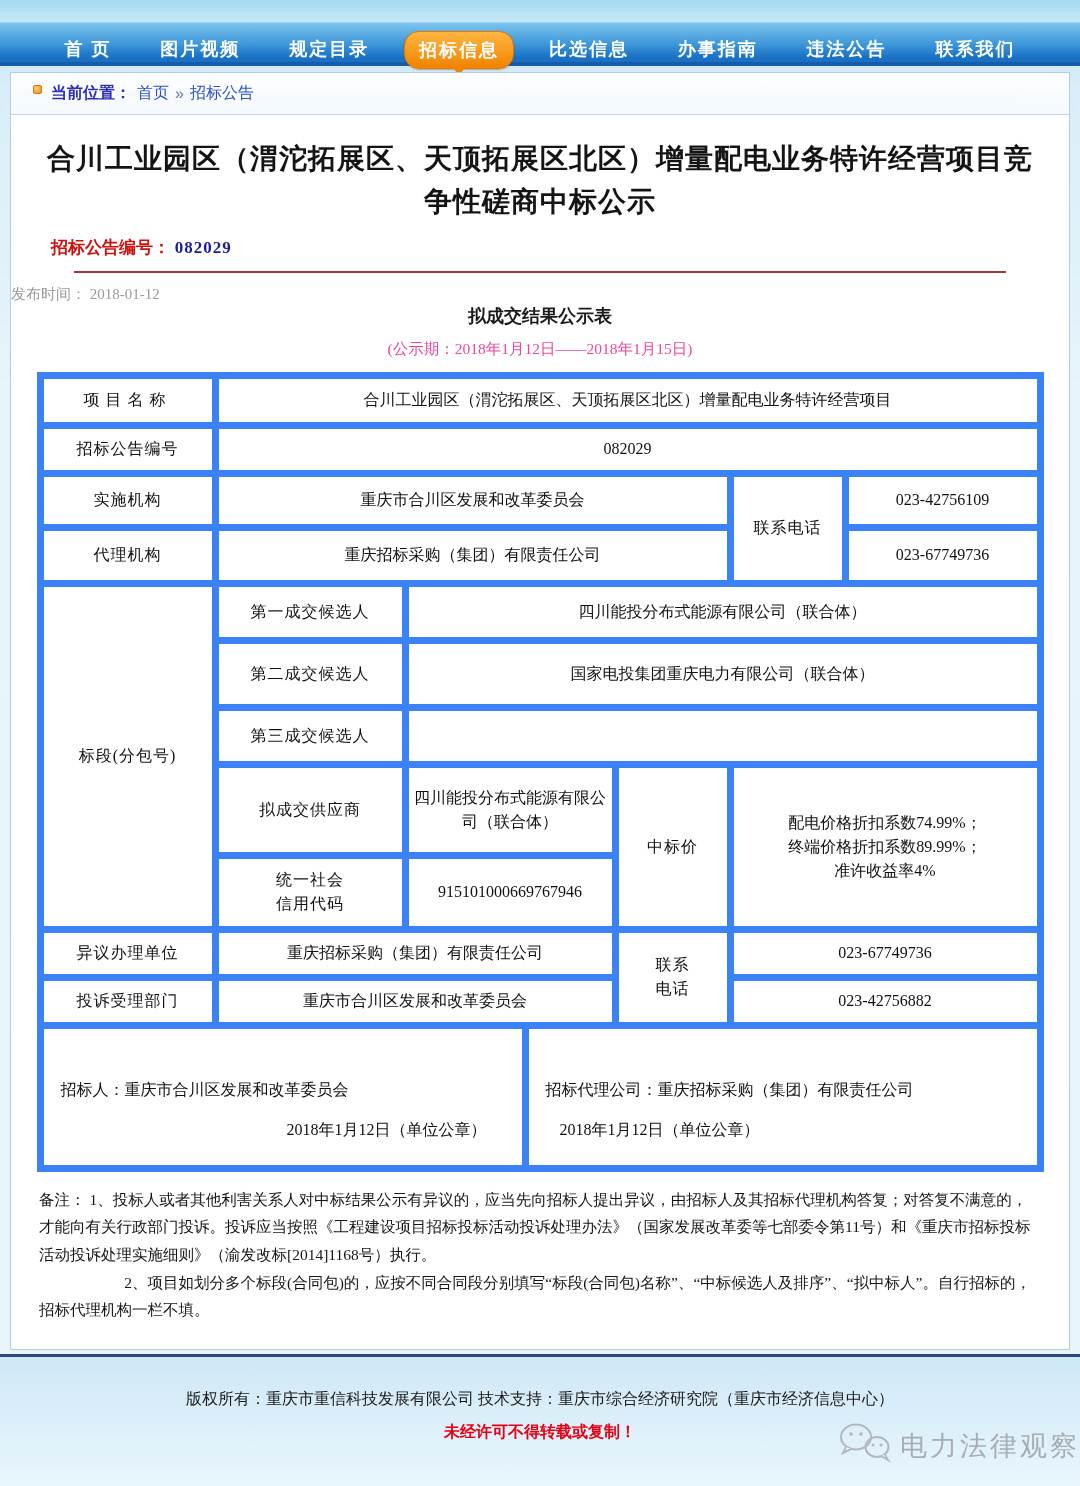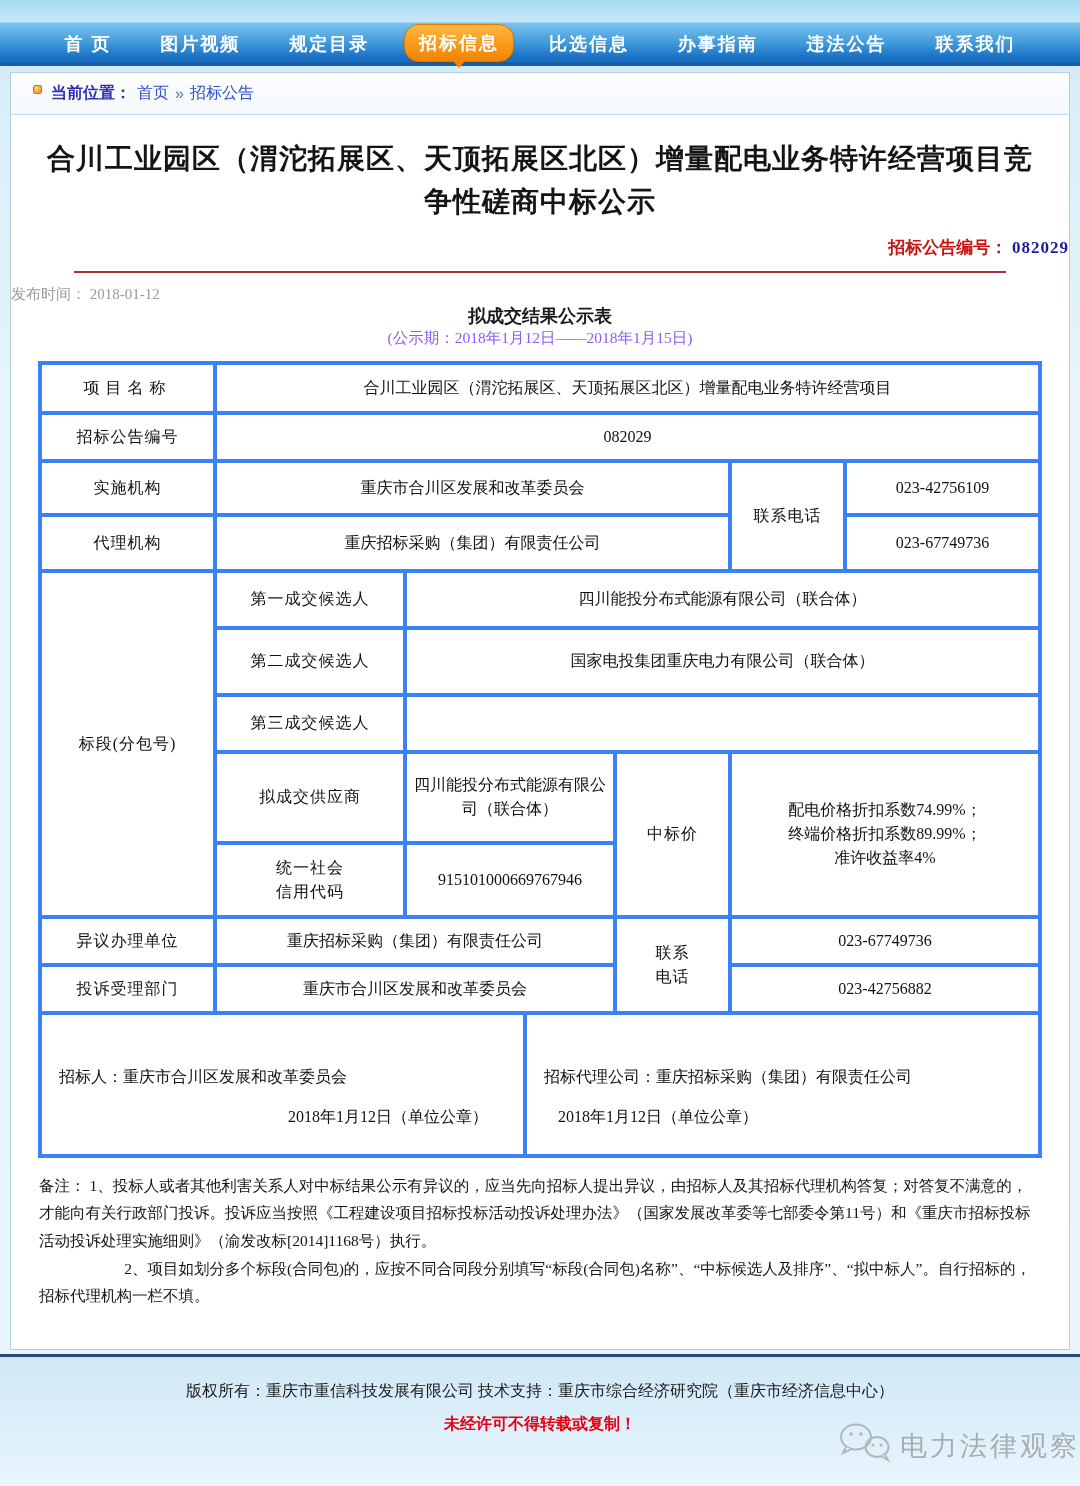--- a/index.html
+++ b/index.html
@@ -9,22 +9,22 @@
     background:linear-gradient(180deg,#bfe2f4 0px,#d9eef9 90px,#e7f4fb 400px,#e9f5fc 100%);
     position:relative;
   }
   
   .top-strip { height:22px; background:linear-gradient(180deg,#a6daf1,#c6e8f7); }
   .nav {
     height:44px;
     background:linear-gradient(180deg,#7cc4ee 0%,#3c96d8 55%,#1a71c4 88%);
     border-top:1px solid #9ed6f3;
     border-bottom:4px solid #155dab;
-    display:flex; align-items:flex-end; justify-content:space-around;
-    padding:0 40px;
+    display:flex; align-items:flex-start; justify-content:space-around;
+    padding:8px 40px;
   }
   .nav-item {
     color:#fff; font-size:18px; font-weight:bold; letter-spacing:2px;
     padding:6px 14px; cursor:pointer; white-space:nowrap; position:relative;
   }
   .nav-item.active {
     background:linear-gradient(180deg,#ffb63f,#f18300);
     border:1px solid #e07a00; border-radius:15px;
     box-shadow:0 1px 2px rgba(120,60,0,.4);
   }
@@ -50,40 +50,40 @@
   }
   .crumb-label { color:#2d2db8; font-weight:bold; }
   .crumb-link { color:#2d50c8; margin-left:6px; cursor:pointer; }
   .crumb-sep { color:#5b7ab0; margin-left:6px; }
   
   .doc-title {
     margin:22px 34px 0; text-align:center;
     font-size:28px; font-weight:bold; color:#141414; line-height:1.55;
     letter-spacing:1px;
   }
-  .notice-line { margin-top:12px; text-align:right; font-size:17px; font-weight:bold; }
+  .notice-line { margin-top:12px; text-align:left; font-size:17px; font-weight:bold;margin-left:40px; }
   .notice-label { color:#cc1111; }
   .notice-no { color:#1c1c99; font-family:"Liberation Serif","DejaVu Serif",serif; letter-spacing:1px; }
   .red-divider { margin:12px auto 0; width:932px; border-top:2px solid #b23040; }
   .publish-line {
     margin-top:12px; text-align:left; font-size:15px; color:#9a9a9a;
     font-family:"Liberation Serif","DejaVu Serif",serif;
   }
   .table-title { text-align:center; font-size:18px; font-weight:bold; color:#1a1a1a; }
   .period-line {
-    text-align:center; font-size:15.5px; color:#8b5cf6;
+    margin-top:11px; text-align:center; font-size:15.5px; color:#ec4899;
     font-family:"Liberation Serif","DejaVu Serif",serif;
   }
   
   table.result {
     margin:12px auto 0; width:1000px; border-collapse:collapse; table-layout:fixed;
     font-family:"Liberation Serif","DejaVu Serif",serif; font-size:16px; color:#111;
   }
   table.result td {
-    border:4px solid #3b82f6; text-align:center; vertical-align:middle;
+    border:7px solid #3b82f6; text-align:center; vertical-align:middle;
     padding:4px 1px; line-height:1.5; word-break:break-all;
   }
   td.lab { letter-spacing:1px; }
   td.lab-wide { letter-spacing:6px; }
   td.left-al { text-align:left; padding-left:12px; }
   td.price-val { text-align:left; padding-left:14px; line-height:1.9; }
   td.sig { vertical-align:middle; padding:0; }
   .sig-inner { display:flex; flex-direction:column; justify-content:center; height:100%; padding-top:26px; }
   .sig-name { text-align:left; padding-left:16px; font-size:16px; }
   .sig-date-r { text-align:right; padding-right:34px; margin-top:16px; font-size:16px; }
@@ -91,21 +91,21 @@
   
   .notes {
     margin:14px 28px 16px; font-size:15.5px; line-height:1.78; color:#151515;
     font-family:"Liberation Serif","DejaVu Serif",serif; text-align:left;
   }
   .notes p + p { text-indent:5.5em; }
   
   .footer-rule { margin-top:4px; height:3px; background:#2b4a7a; }
   .footer {
     height:129px; background:linear-gradient(180deg,#cfe8f6,#e9f6fd);
-    text-align:center; padding-top:24px; position:relative;
+    text-align:center; padding-top:32px; position:relative;
     font-family:"Liberation Serif","DejaVu Serif",serif; font-size:16px; color:#1a1a1a;
   }
   .footer-icp { margin-top:14px; }
   .footer-warning { margin-top:12px; color:#e60012; font-weight:bold; }
   .watermark {
     position:absolute; right:0; bottom:22px;
     display:flex; align-items:flex-end; gap:6px;
     color:#a8adb3; font-size:27px; letter-spacing:3px; font-weight:normal;
   }
 </style>

